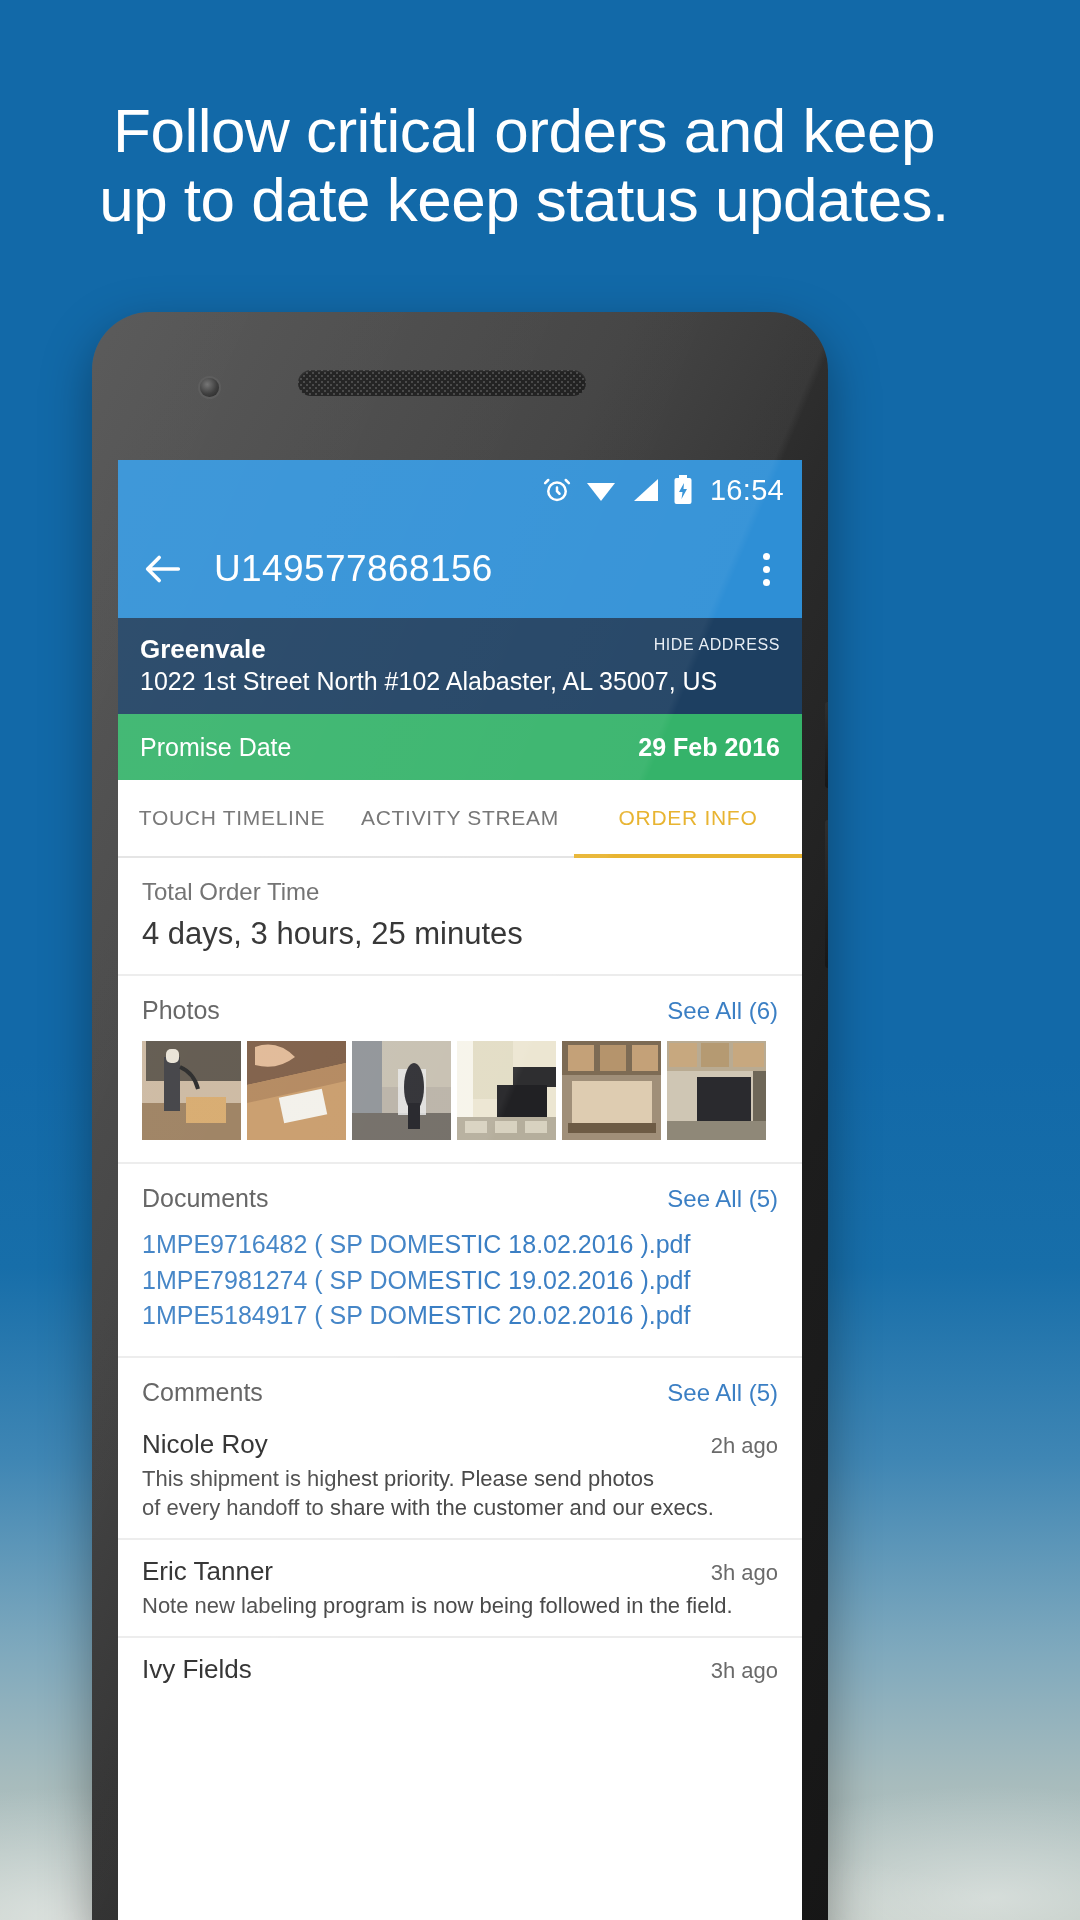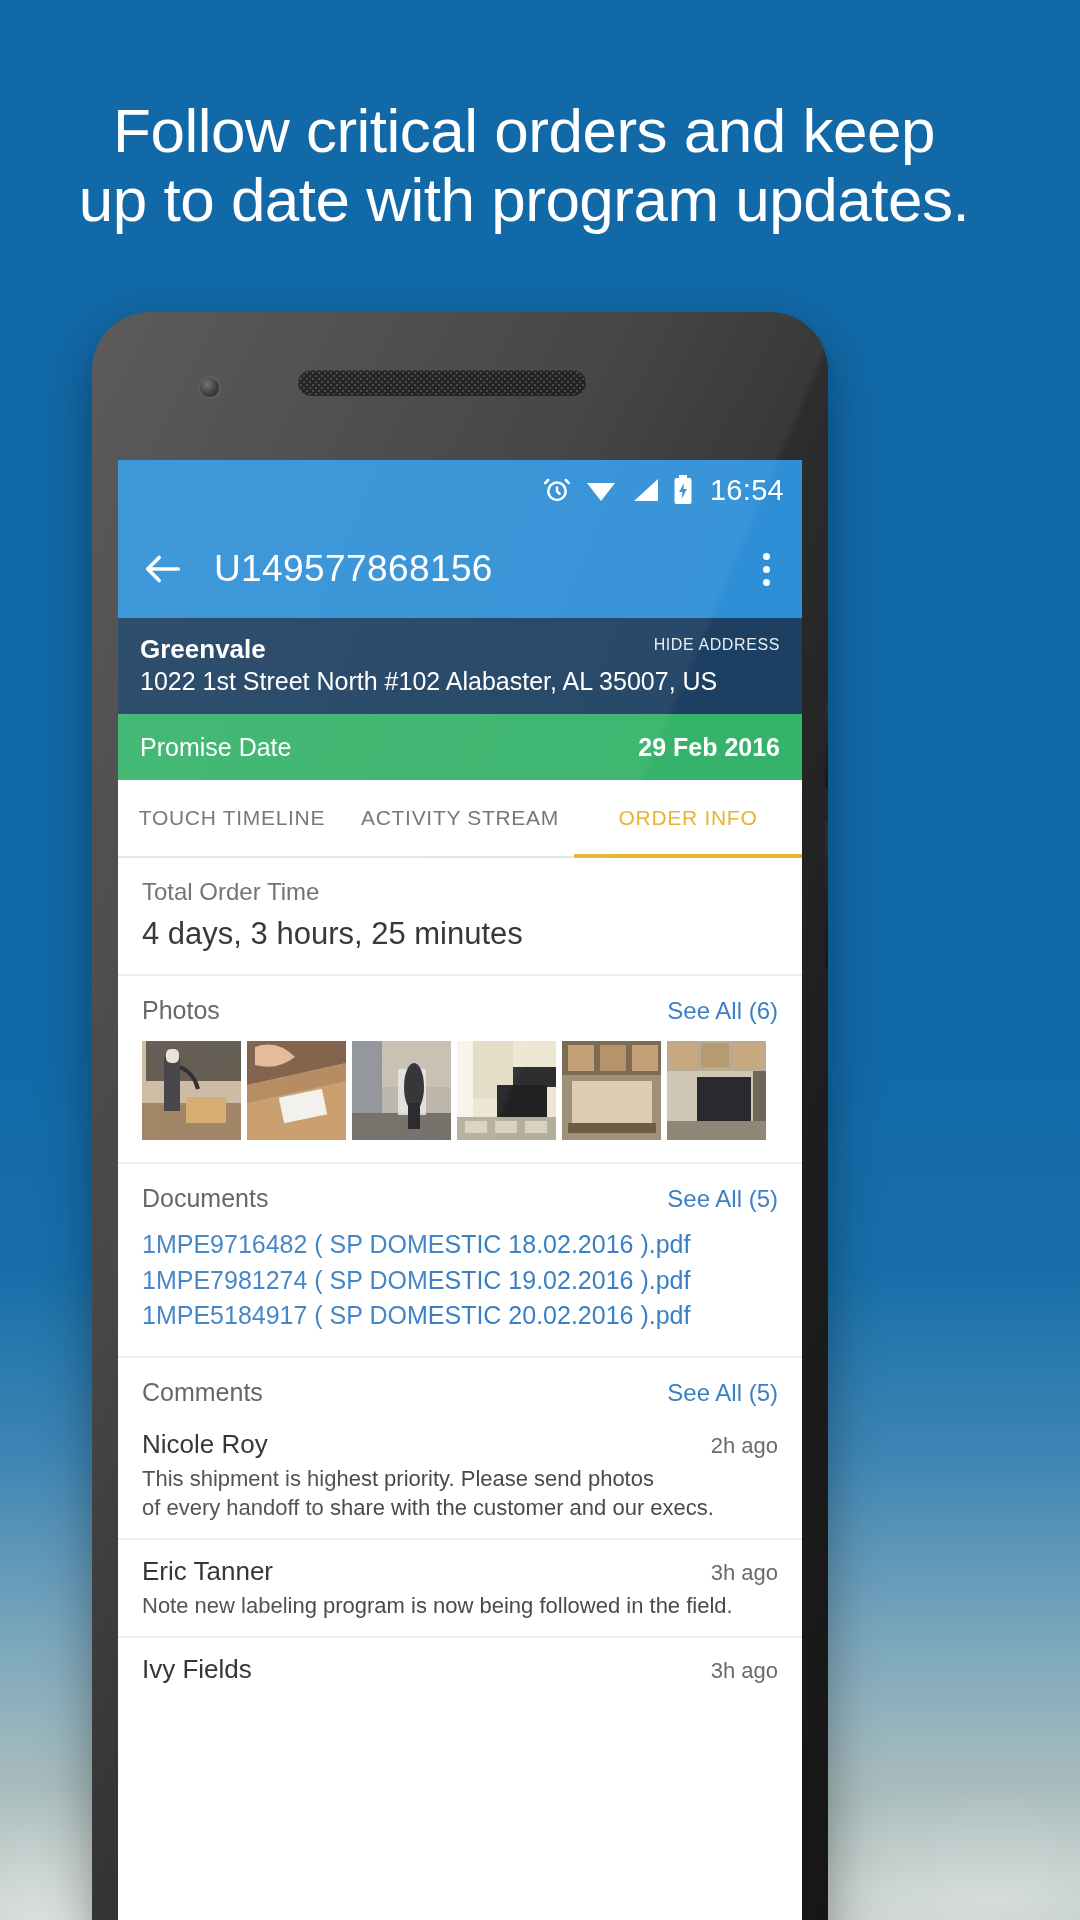--- a/index.html
+++ b/index.html
@@ -173,21 +173,21 @@
   #comments-header { padding:20px 24px 6px 24px; background:#fff; }
 </style>
 </head>
 <body>
 
 <div id="bg-sky"></div>
 <div id="bg-clouds"></div>
 
 <div id="headline">
   <div>Follow critical orders and keep</div>
-  <div>up to date with program updates.</div>
+  <div>up to date keep status updates.</div>
 </div>
 
 <div id="phone">
   <div id="phone-cam"></div>
   <div id="phone-speaker"></div>
   <div class="side-btn" id="btn-power"></div>
   <div class="side-btn" id="btn-vol"></div>
 
   <div id="screen">
 

